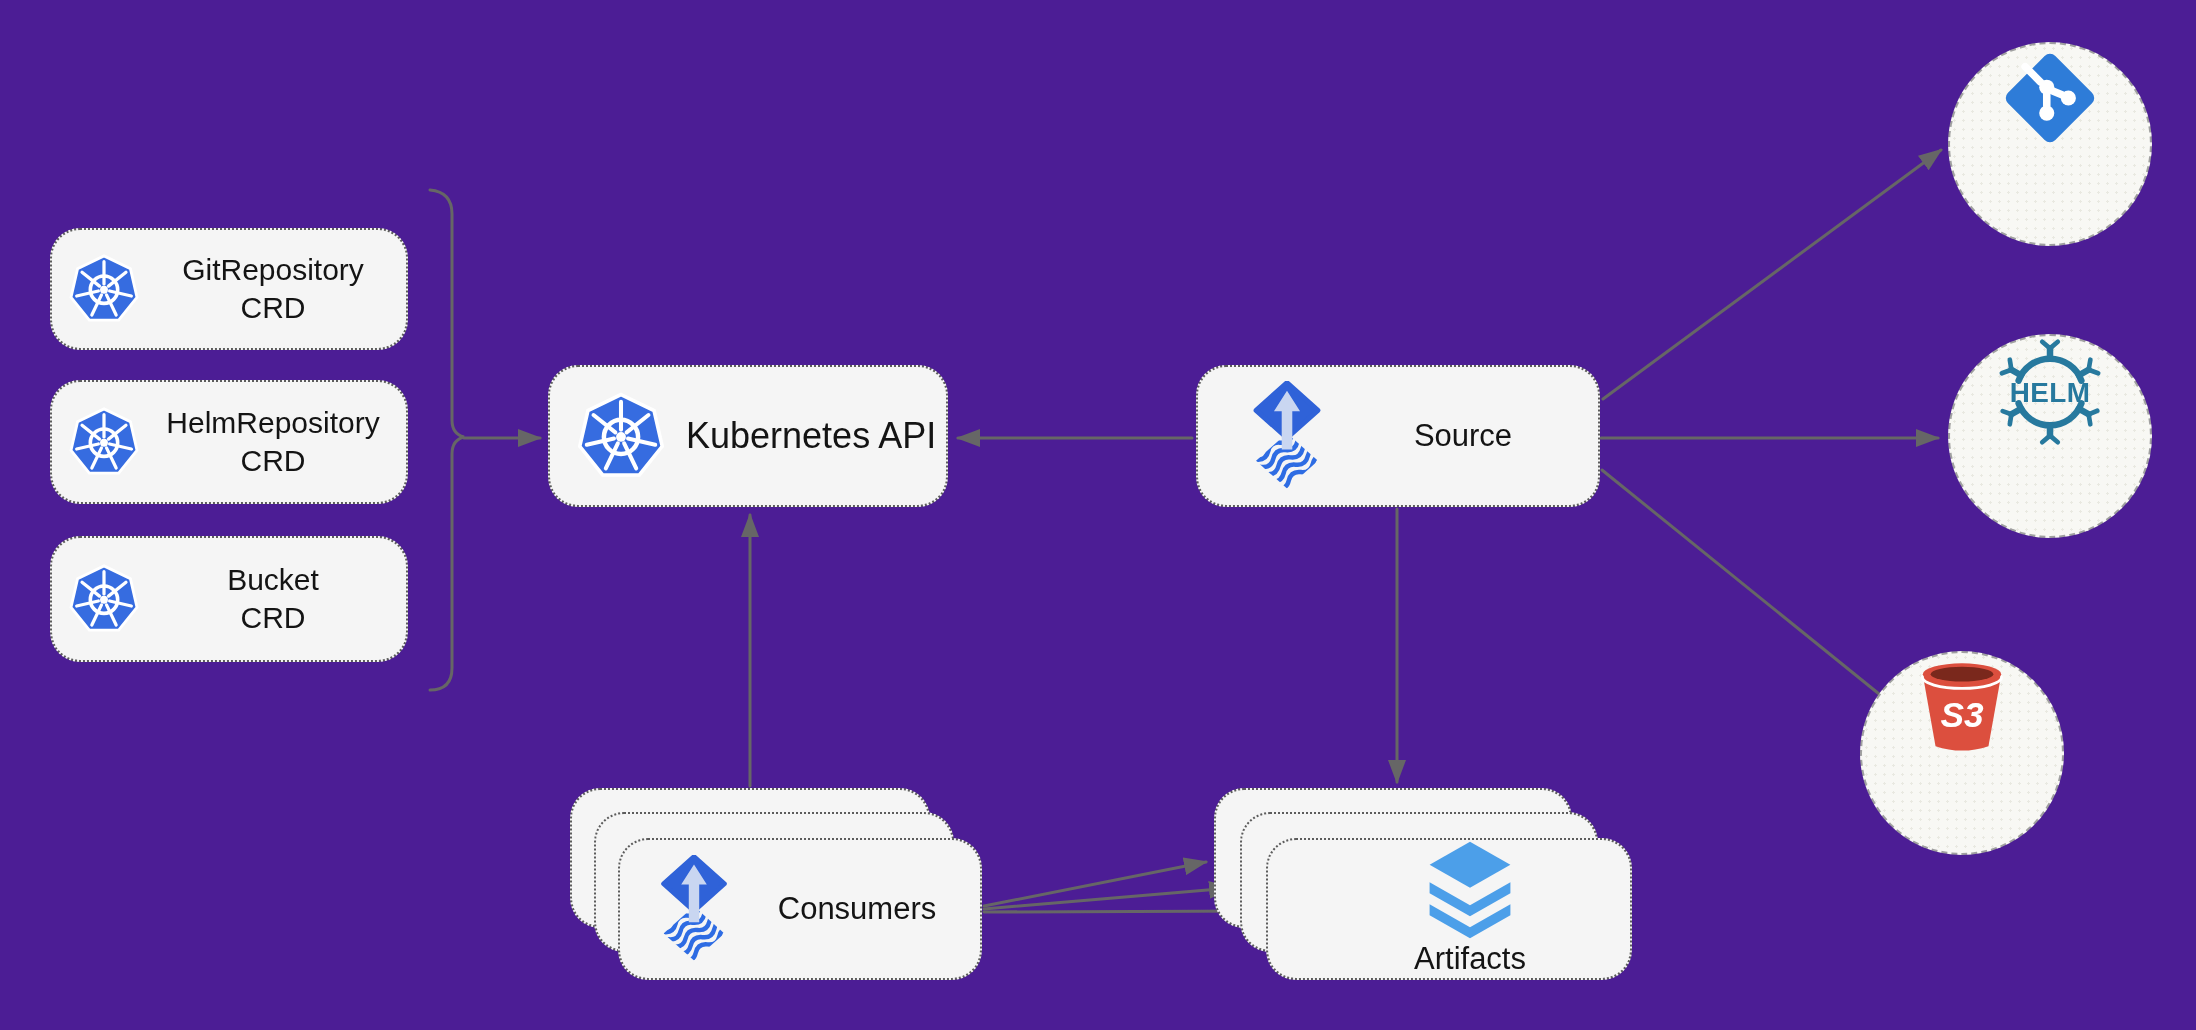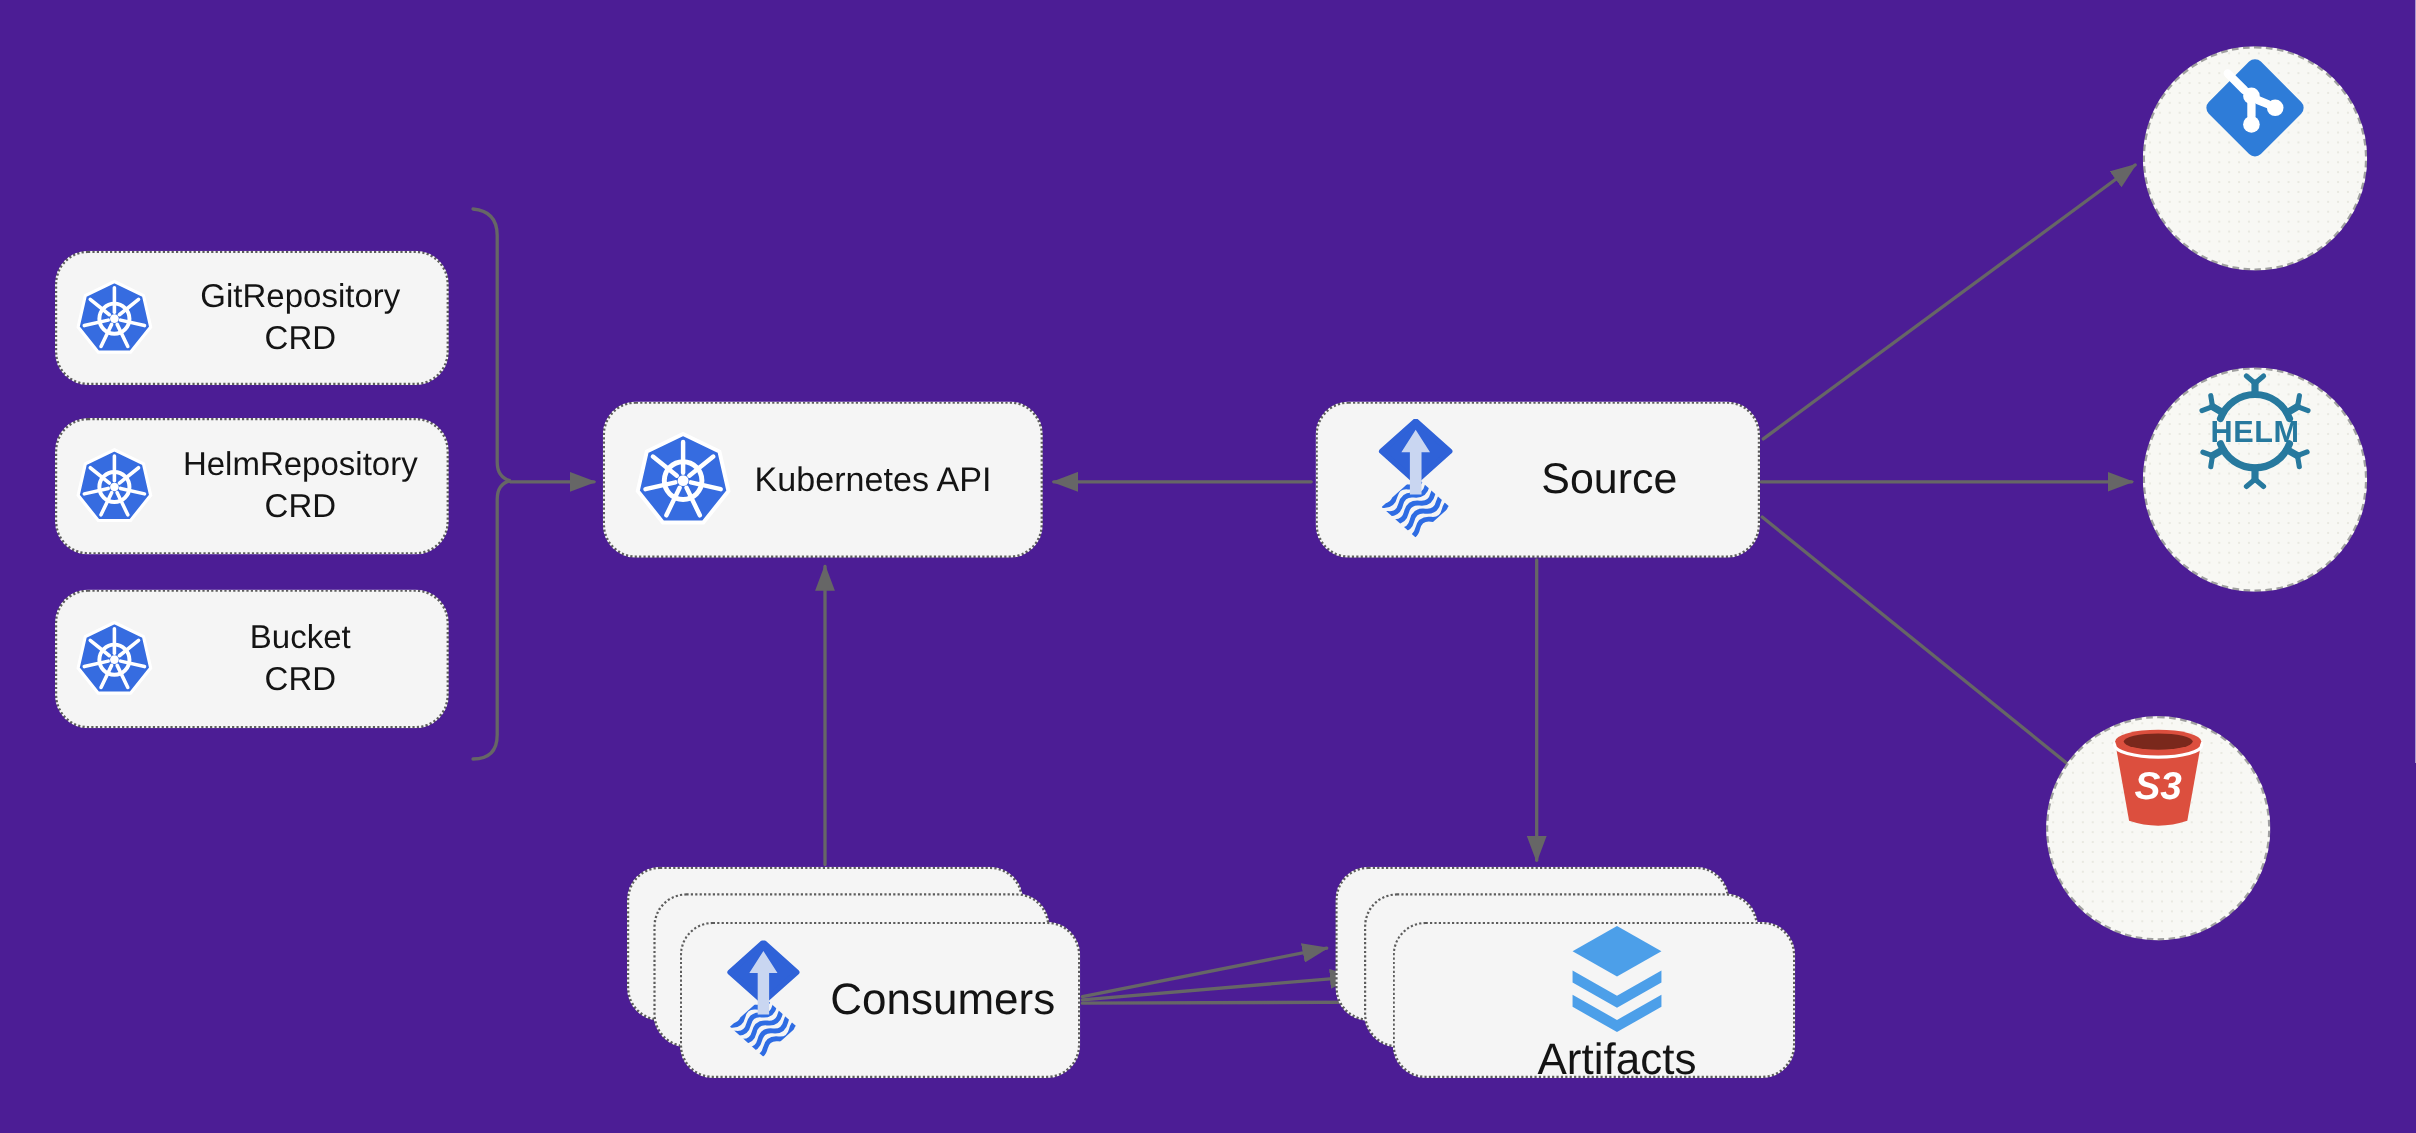--- a/index.html
+++ b/index.html
@@ -25,23 +25,23 @@
     background-color:var(--circle_fill);
     background-image:radial-gradient(#e9e9e1 1.2px, transparent 1.2px);
     background-size:9px 9px;
     display:flex; align-items:flex-start; justify-content:center;
   }
   .icon { flex:0 0 auto; display:block; }
   svg.overlay {
     position:absolute; left:0; top:0; width:2196px; height:1030px;
     pointer-events:none;
   }
-  .kapi-label { font-size:31px; margin-left:20px; }
-  .two-line { font-size:39px; line-height:40px; text-align:center; flex:1; }
-  .one-line { font-size:40px; text-align:center; flex:1; }
+  .kapi-label { font-size:36px; margin-left:20px; }
+  .two-line { font-size:31px; line-height:40px; text-align:center; flex:1; }
+  .one-line { font-size:31px; text-align:center; flex:1; }
 </style>
 </head>
 <body>
 
 <div class="canvas">
 
   <svg width="0" height="0" style="position:absolute" aria-hidden="true">
     <defs>
       <g id="k8s-icon">
         <polygon points="50,4 86.7,21.7 95.8,61.5 70.4,93.3 29.6,93.3 4.2,61.5 13.3,21.7" fill="var(--k8s_blue)" stroke="#ffffff" stroke-width="4"></polygon>

